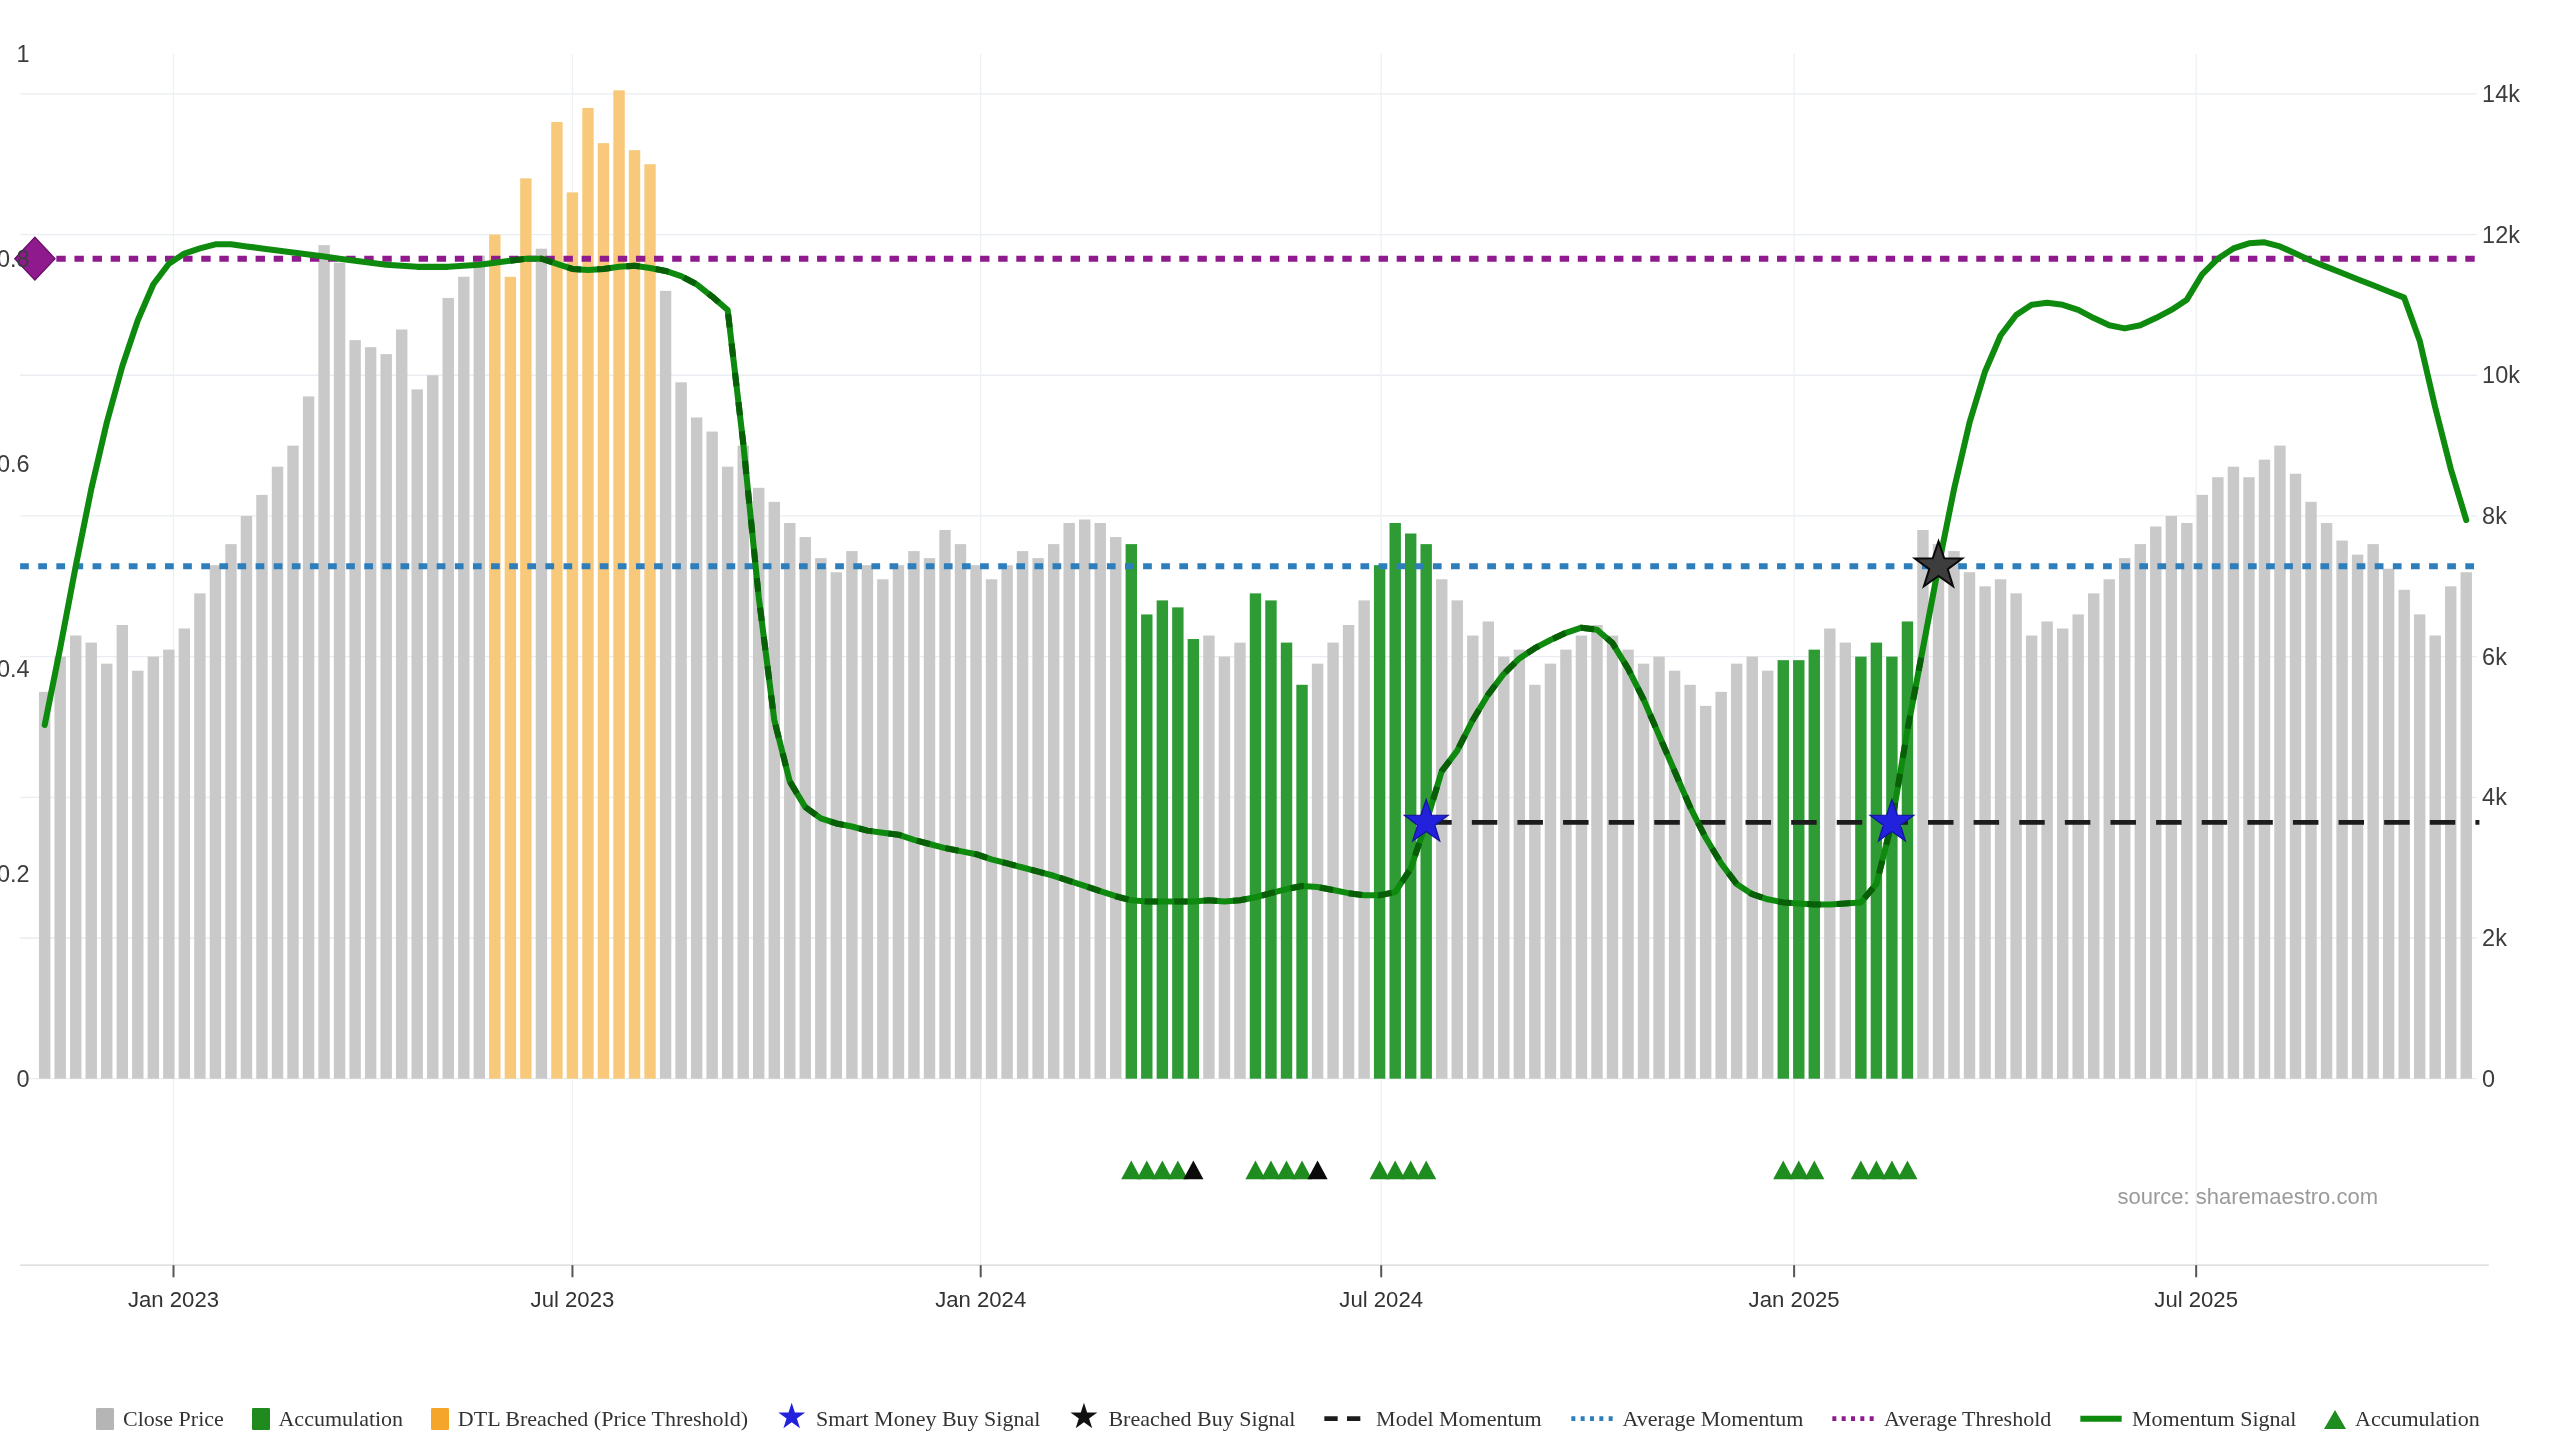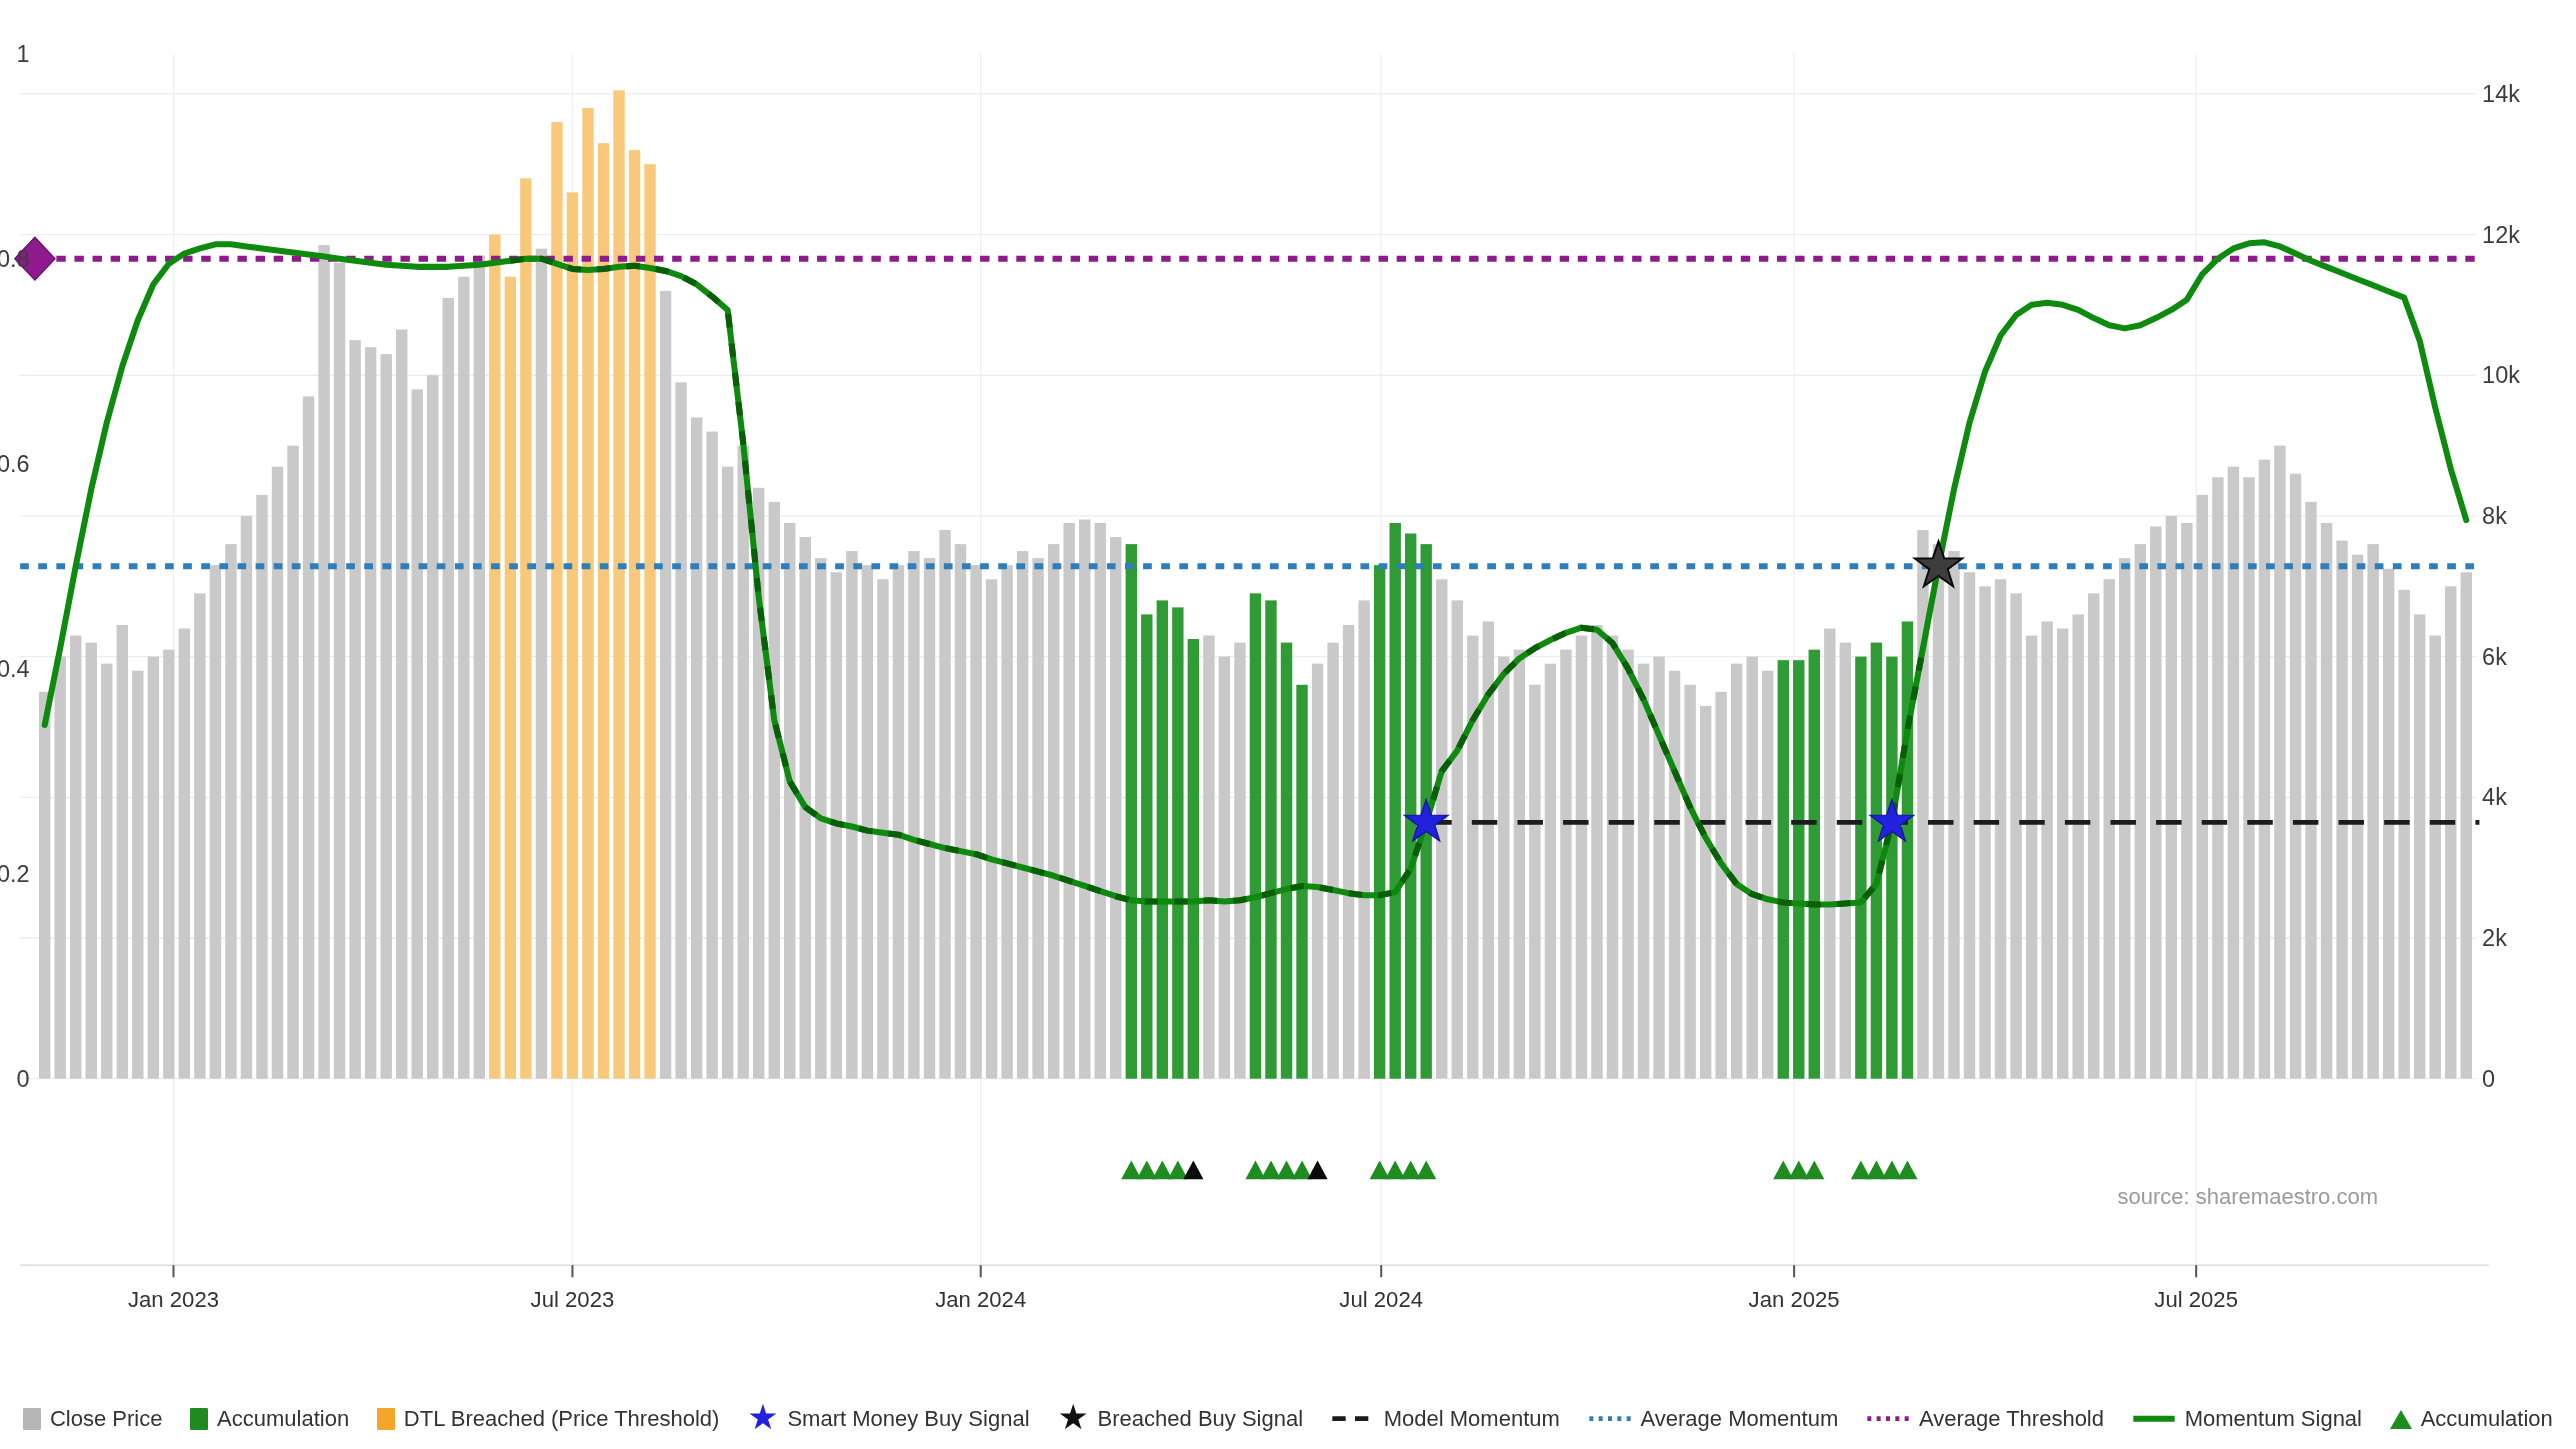--- a/index.html
+++ b/index.html
@@ -1,21 +1,21 @@
 <!DOCTYPE html>
 <html style="font-size:10.7px"><head>
 <meta charset="utf-8">
 <style>
   html,body{margin:0;padding:0;background:#ffffff;width:2576px;height:1449px;overflow:hidden;
     font-family:"Liberation Sans", sans-serif;}
   .stage{position:relative;width:2576px;height:1449px;background:#fff;}
   #chart-svg{position:absolute;left:0;top:0;}
   #source-note{position:absolute;top:1156px;right:198px;font-size:22px;color:#9a9a9a;margin-top:28px;}
   #legend{position:absolute;left:0;top:1406px;width:2576px;display:flex;justify-content:center;
-    align-items:center;gap:28px;font-size:22px;color:#333;}
+    align-items:center;gap:28px;font-size:22px;color:#333;font-family:Liberation Serif, serif;}
   .legend-item{display:flex;align-items:center;gap:8.7px;cursor:pointer;white-space:nowrap;}
   .sw-square{width:18px;height:22px;border-radius:1.3px;display:inline-block;}
   .sw-star{font-size:35px;line-height:22px;display:inline-block;transform:translateY(-2px);}
   .sw-triangle{width:0;height:0;border-left:11.4px solid transparent;border-right:11.4px solid transparent;
     border-bottom:19px solid #1e8c1e;display:inline-block;}
   .sw-svg{display:inline-block;}
 </style>
 </head>
 <body>
 

